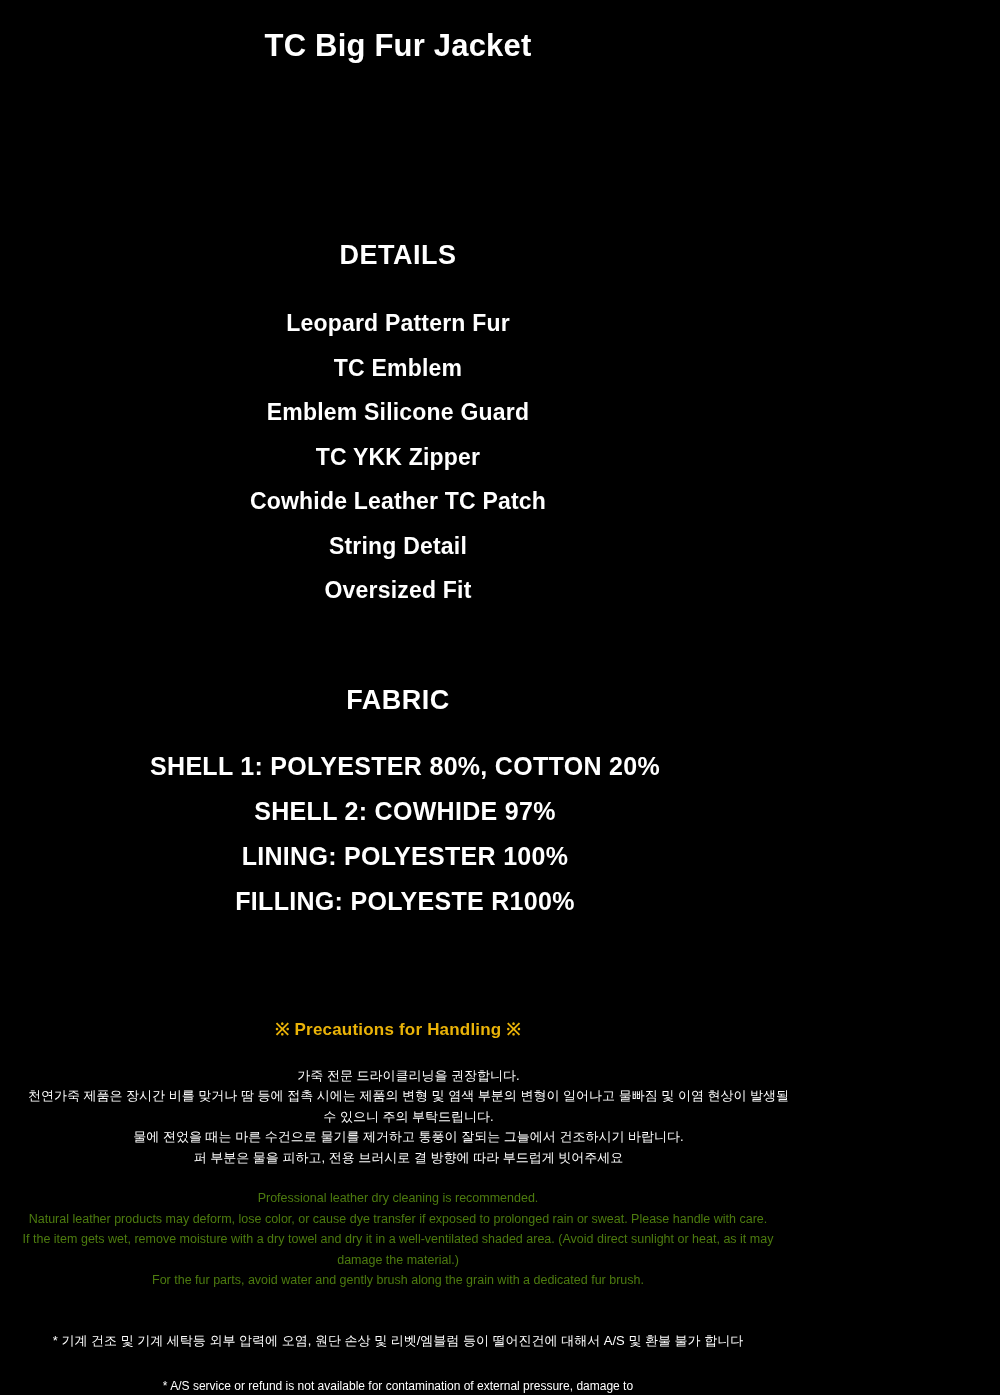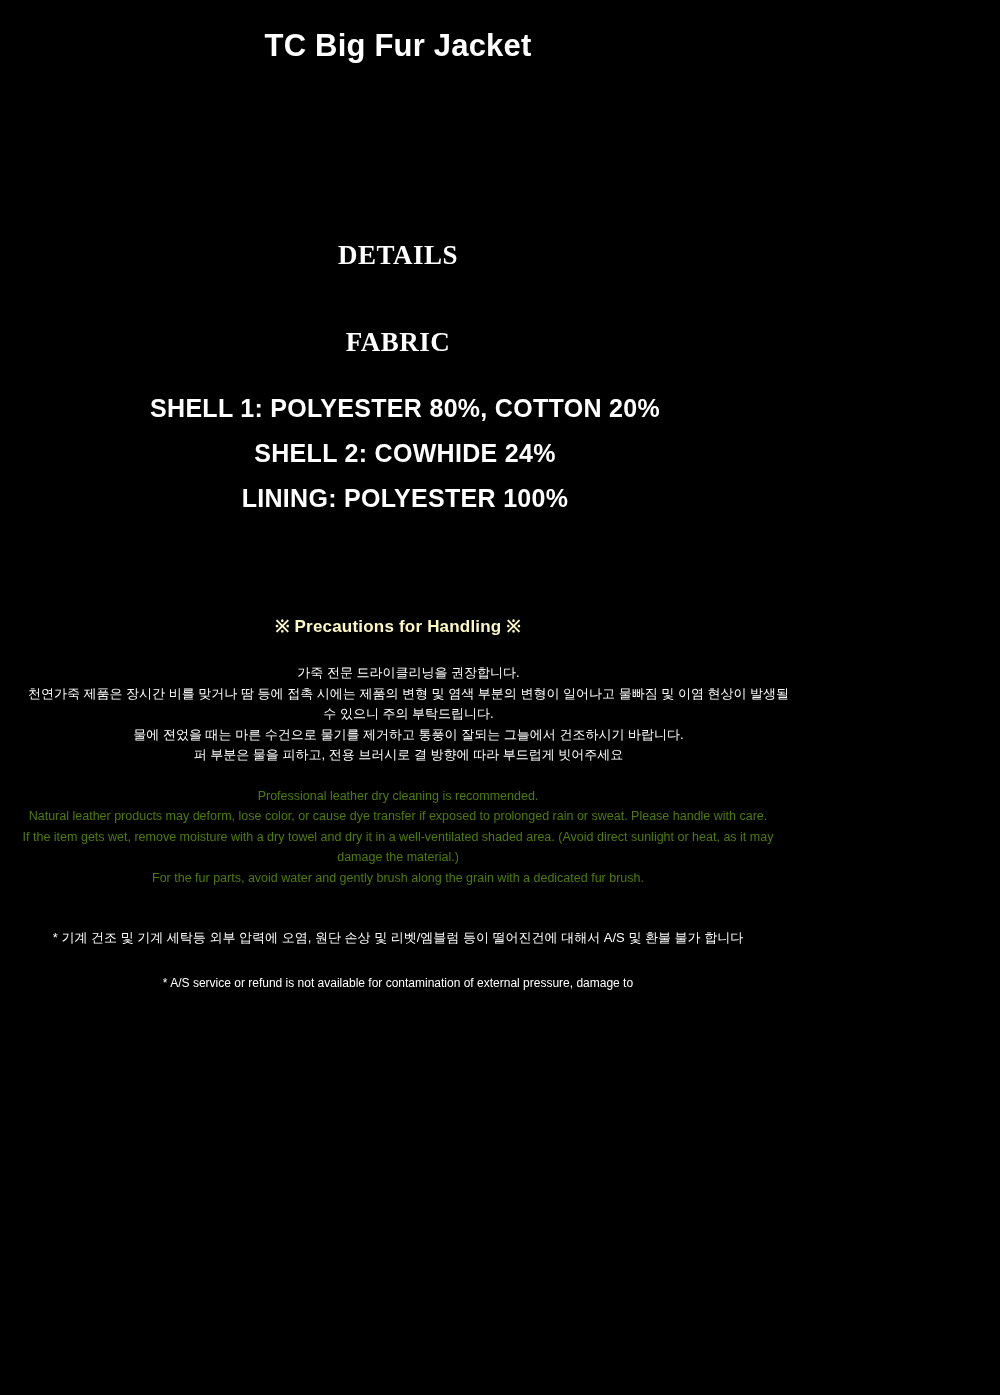--- a/index.html
+++ b/index.html
@@ -28,48 +28,46 @@
     padding-top: 27px;
     line-height: 1.2;
   }
   .section-heading {
     font-size: 27px;
     font-weight: bold;
     letter-spacing: 0.5px;
   }
   .details-heading {
     margin-top: 176px;
-    font-family: Liberation Serif, serif;
   }
   .details-list {
     margin-top: 30px;
   }
   .details-list .line {
     font-size: 23px;
     font-weight: bold;
     line-height: 44.5px;
     letter-spacing: 0.2px;
   }
   .fabric-heading {
-    margin-top: 56px;
-    font-family: Liberation Serif, serif;
+    margin-top: 72px;
   }
   .fabric-list {
     margin-top: 28px;
     padding-left: 14px;
   }
   .fabric-list .line {
     font-size: 25px;
     font-weight: bold;
     line-height: 45px;
     letter-spacing: 0.3px;
   }
   .precautions-title {
     margin-top: 93px;
-    color: #fef9c3;
+    color: #eab308;
     font-size: 17px;
     font-weight: bold;
     letter-spacing: 0.2px;
   }
   .ko-block {
     margin-top: 26px;
     padding-left: 21px;
   }
   .ko-block .line {
     font-size: 13px;
@@ -99,27 +97,37 @@
 </style>
 </head>
 <body>
 
 <div class="page">
 
   <div class="product-title">TC Big Fur Jacket</div>
 
   <div class="section-heading details-heading">DETAILS</div>
 
+  <div class="details-list">
+    <div class="line">Leopard Pattern Fur</div>
+    <div class="line">TC Emblem</div>
+    <div class="line">Emblem Silicone Guard</div>
+    <div class="line">TC YKK Zipper</div>
+    <div class="line">Cowhide Leather TC Patch</div>
+    <div class="line">String Detail</div>
+    <div class="line">Oversized Fit</div>
+  </div>
 
   <div class="section-heading fabric-heading">FABRIC</div>
 
   <div class="fabric-list">
     <div class="line">SHELL 1: POLYESTER 80%, COTTON 20%</div>
-    <div class="line">SHELL 2: COWHIDE 24%</div>
+    <div class="line">SHELL 2: COWHIDE 97%</div>
     <div class="line">LINING: POLYESTER 100%</div>
+    <div class="line">FILLING: POLYESTE R100%</div>
   </div>
 
   <div class="precautions-title">※ Precautions for Handling ※</div>
 
   <div class="ko-block">
     <div class="line">가죽 전문 드라이클리닝을 권장합니다.</div>
     <div class="line">천연가죽 제품은 장시간 비를 맞거나 땀 등에 접촉 시에는 제품의 변형 및 염색 부분의 변형이 일어나고 물빠짐 및 이염 현상이 발생될 수 있으니 주의 부탁드립니다.</div>
     <div class="line">물에 젼었을 때는 마른 수건으로 물기를 제거하고 통풍이 잘되는 그늘에서 건조하시기 바랍니다.</div>
     <div class="line">퍼 부분은 물을 피하고, 전용 브러시로 결 방향에 따라 부드럽게 빗어주세요</div>
   </div>

